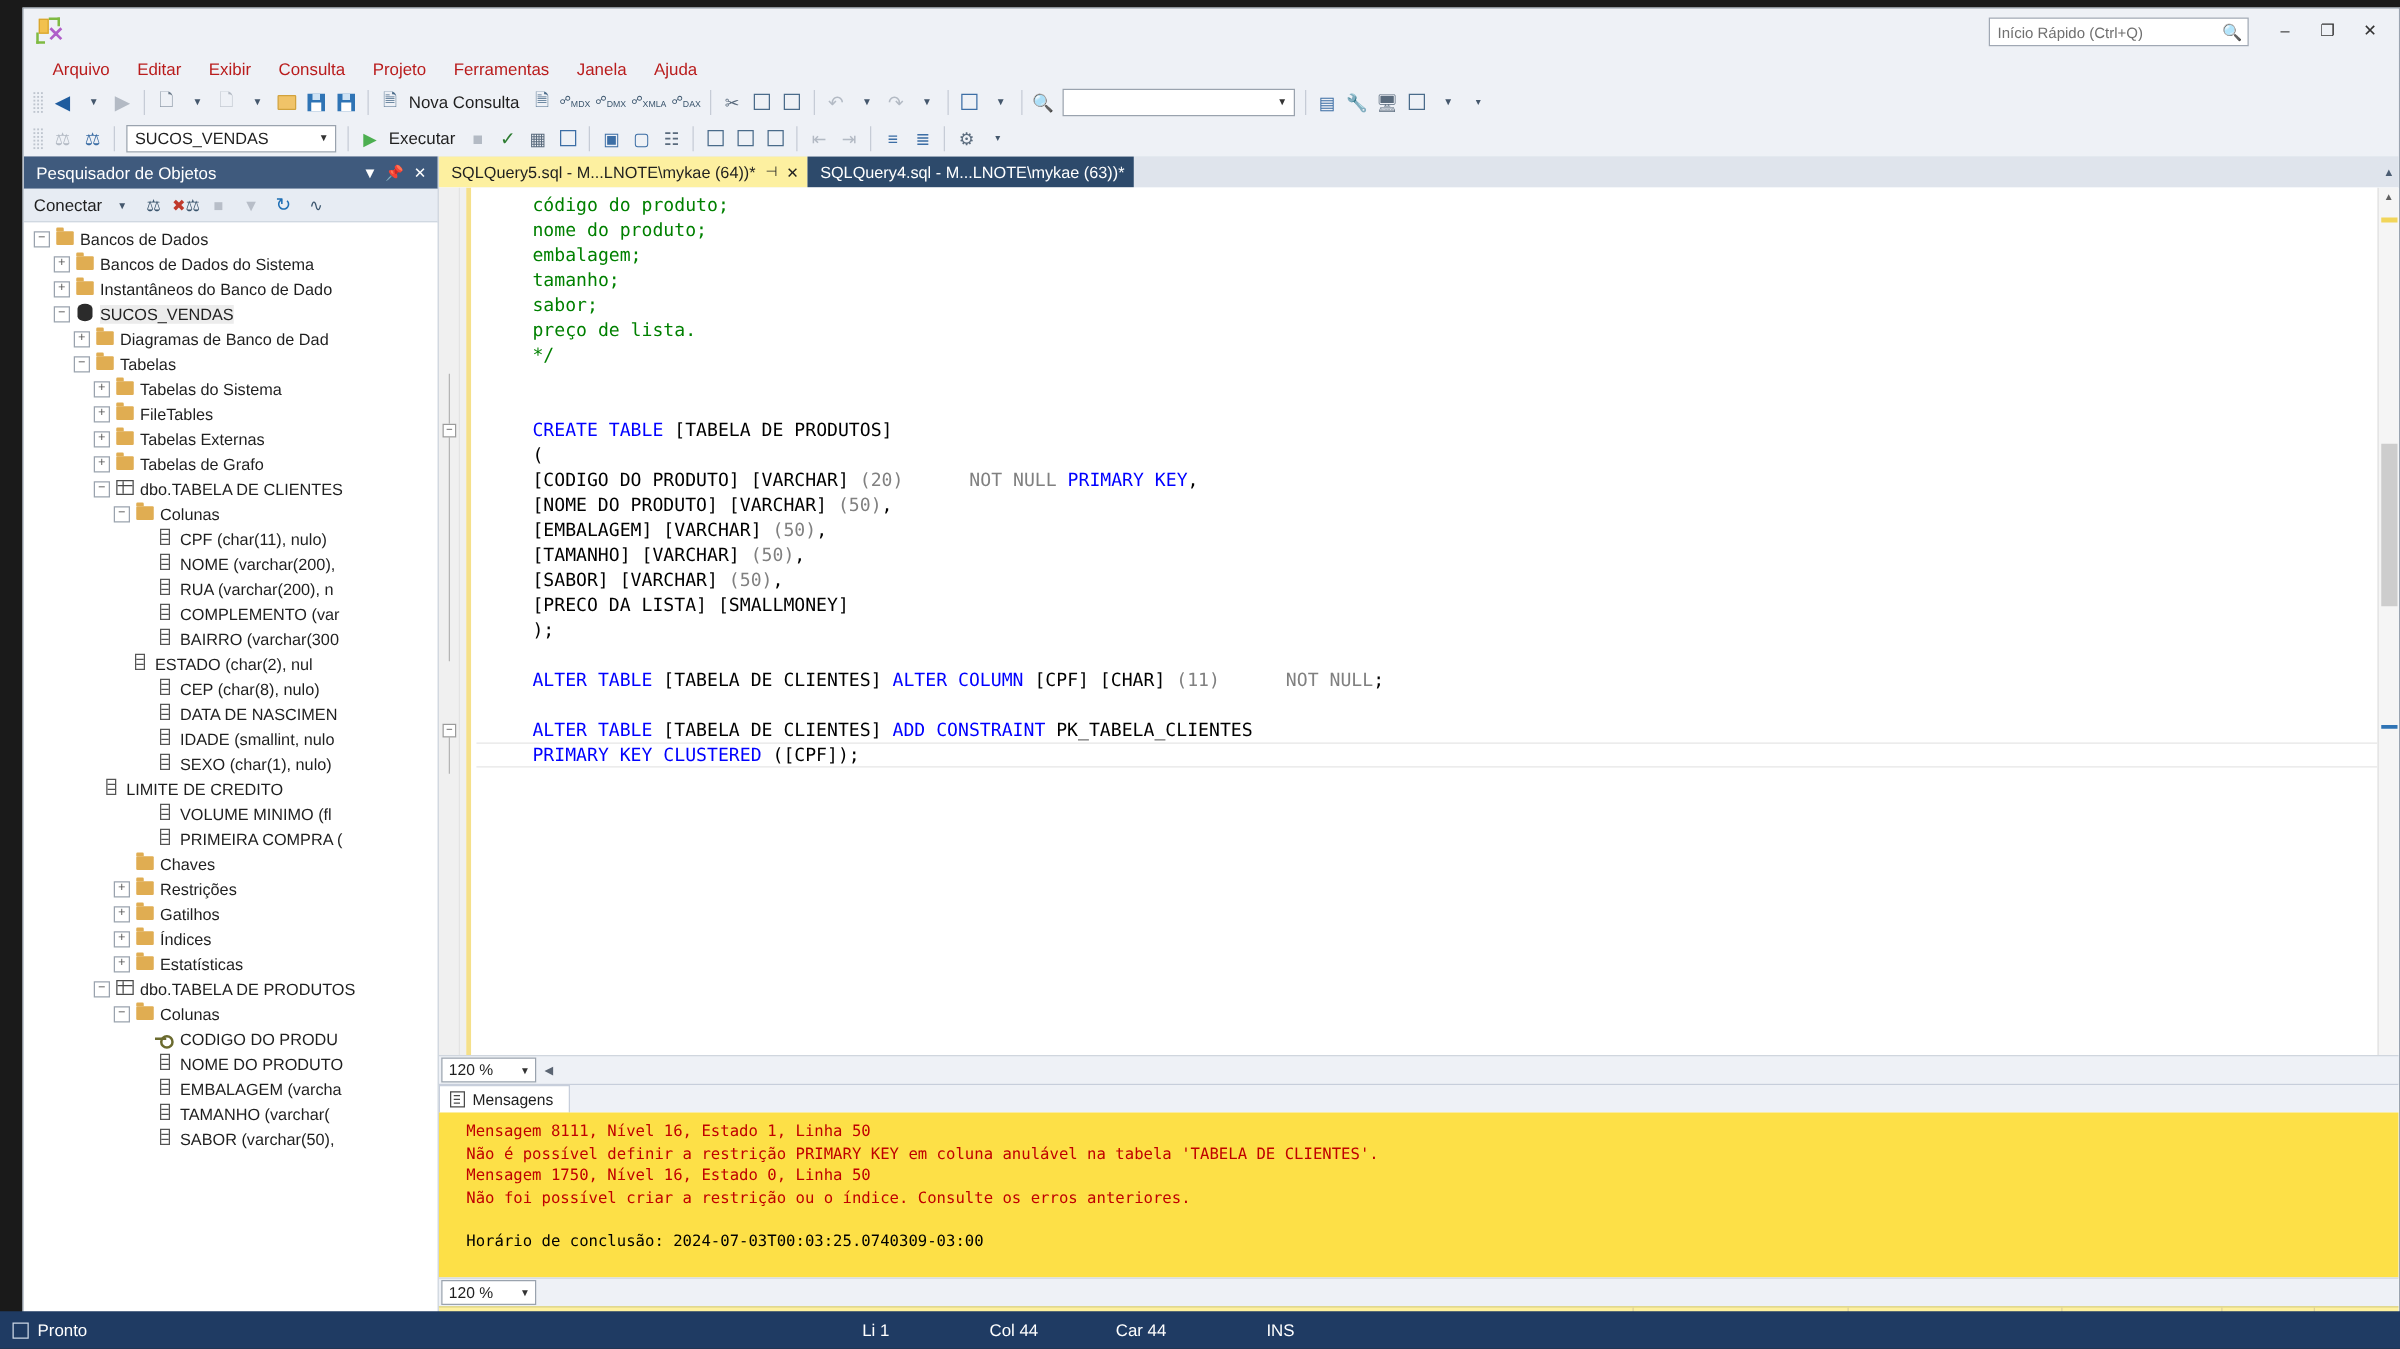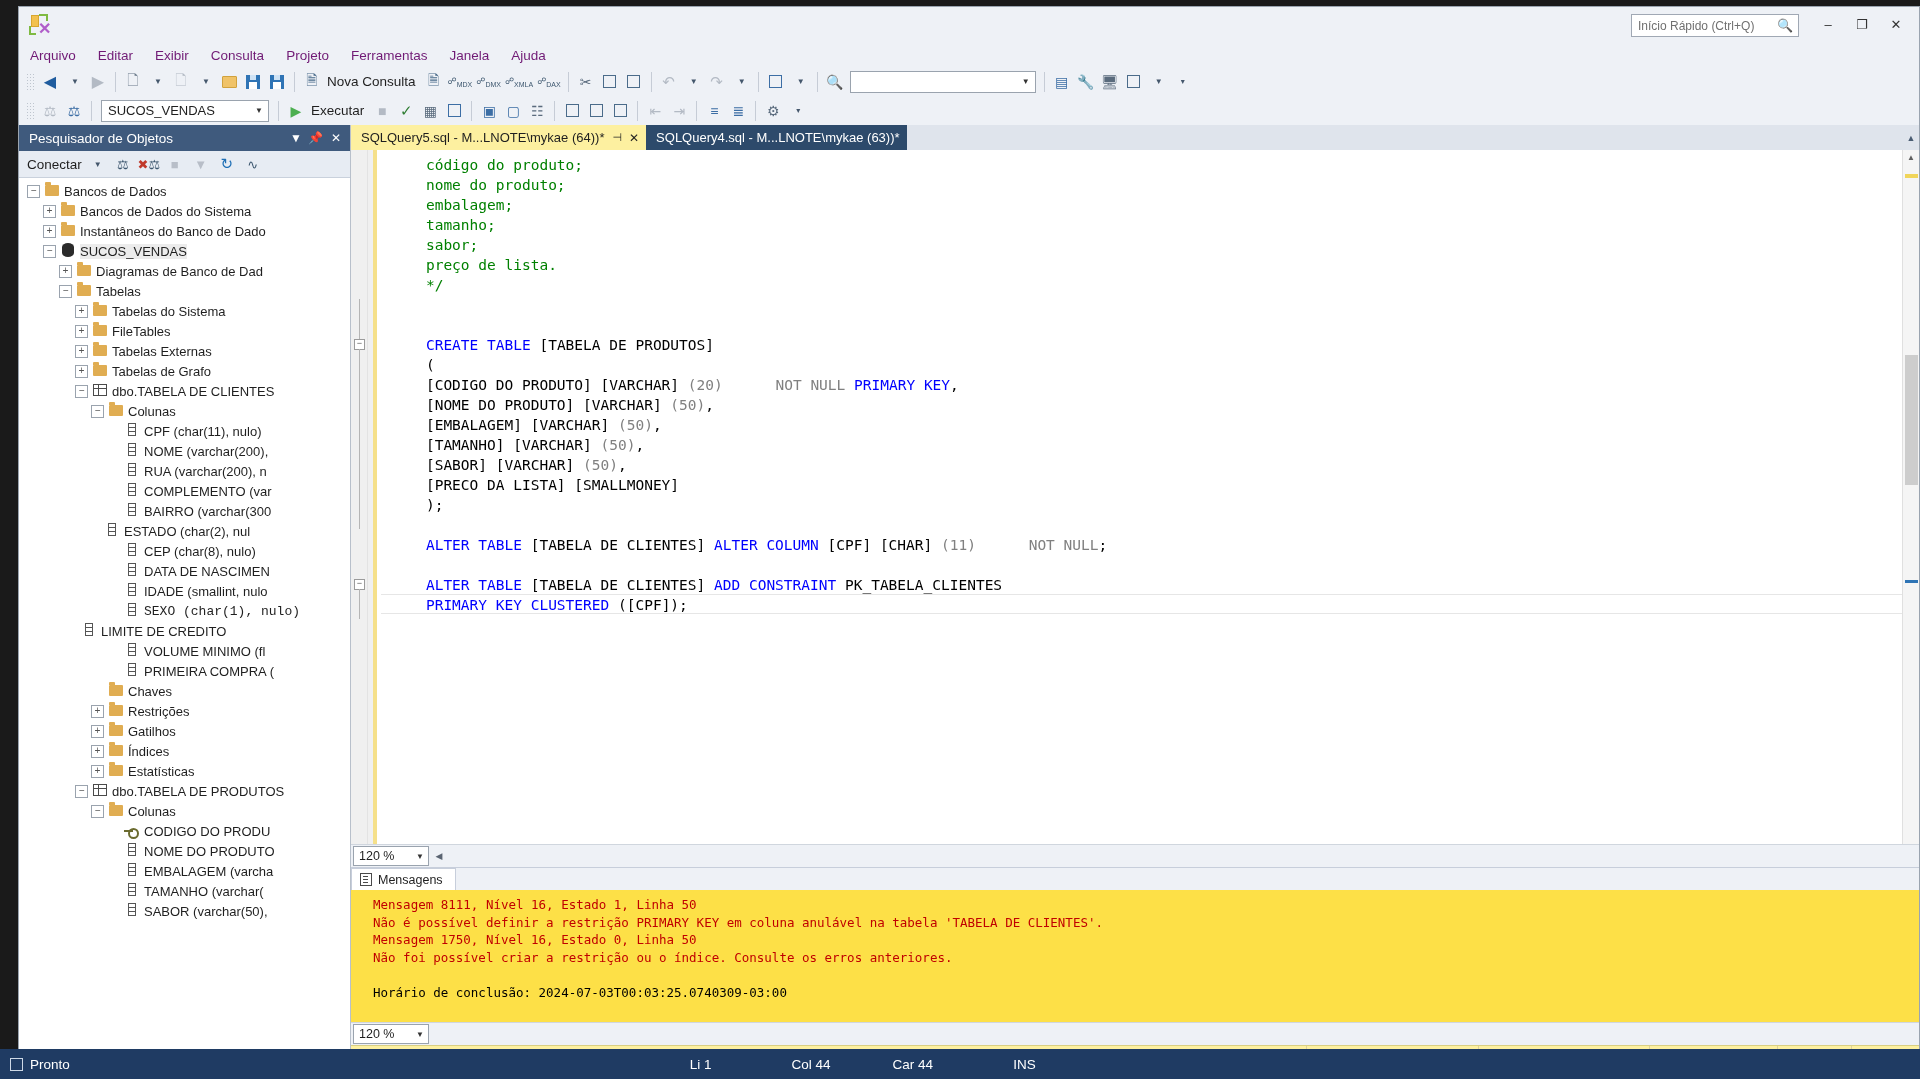--- a/index.html
+++ b/index.html
@@ -35,38 +35,38 @@
   }
   .app-icon .b1 { position:absolute; left:2px; top:1px; width:8px;height:12px;background:#f2c14e;border:1px solid #d8a62f; }
   .app-icon .b2 { position:absolute; left:10px; top:0px; width:9px;height:7px;border:2px solid #7fba42;border-left:none;border-bottom:none;}
   .app-icon .b3 { position:absolute; left:0px; top:12px; width:7px;height:9px;border:2px solid #7fba42;border-right:none;border-top:none;}
   .app-icon .b4 { position:absolute; left:9px; top:9px; width:12px;height:12px;color:#b05ec9;font-size:16px;line-height:12px;font-weight:bold;}
   .title-text {
     font-size: 15px; color: #1f1f1f; letter-spacing: 0.1px; white-space: nowrap;
   }
   .quick-launch {
     position: absolute; right: 120px; top: 7px;
-    width: 168px; height: 23px;
+    width: 208px; height: 23px;
     background: #fff; border: 1px solid #a0a8b4;
     display: flex; align-items: center; padding: 0 4px 0 6px;
     font-size: 12px; color: #707070;
   }
   .quick-launch .ql-text { flex: 1; }
   .quick-launch .ql-icon { color: #3b6ea5; font-size: 13px; }
   .win-btns { position: absolute; right: 6px; top: 4px; display: flex; }
   .win-btn {
     width: 34px; height: 26px; display: flex; align-items: center; justify-content: center;
     font-size: 13px; color: #333;
   }
 
   
   .menubar {
     height: 24px; display: flex; align-items: center;
-    background: #eef1f6;
-    font-size: 13.5px; color: #701a75;
+    padding-left: 12px; background: #eef1f6;
+    font-size: 13.5px; color: #b91c1c;
   }
   .menubar > div { padding: 2px 11px; cursor: default; }
 
   
   .toolbar-row {
     height: 29px; display: flex; align-items: center;
     background: #eef1f6; padding-left: 4px;
   }
   .grip { width: 9px; height: 18px; margin: 0 3px;
     background-image: radial-gradient(#b9c0ca 40%, transparent 41%);
@@ -602,21 +602,21 @@
           <div class="tnode" style="padding-left: 88px;">
             <span class="twist none"></span>
             <span class="ticon"><span class="colico"></span></span>
             <span class="tlabel">DATA DE NASCIMEN</span>
           </div>
           <div class="tnode" style="padding-left: 88px;">
             <span class="twist none"></span>
             <span class="ticon"><span class="colico"></span></span>
             <span class="tlabel">IDADE (smallint, nulo</span>
           </div>
-          <div class="tnode" style="padding-left: 88px; font-family: Liberation Mono, monospace;">
+          <div class="tnode" style="padding-left: 88px;">
             <span class="twist none"></span>
             <span class="ticon"><span class="colico"></span></span>
             <span class="tlabel">SEXO (char(1), nulo)</span>
           </div>
           <div class="tnode" style="padding-left: 45px;">
             <span class="twist none"></span>
             <span class="ticon"><span class="colico"></span></span>
             <span class="tlabel">LIMITE DE CREDITO</span>
           </div>
           <div class="tnode" style="padding-left: 88px;">

